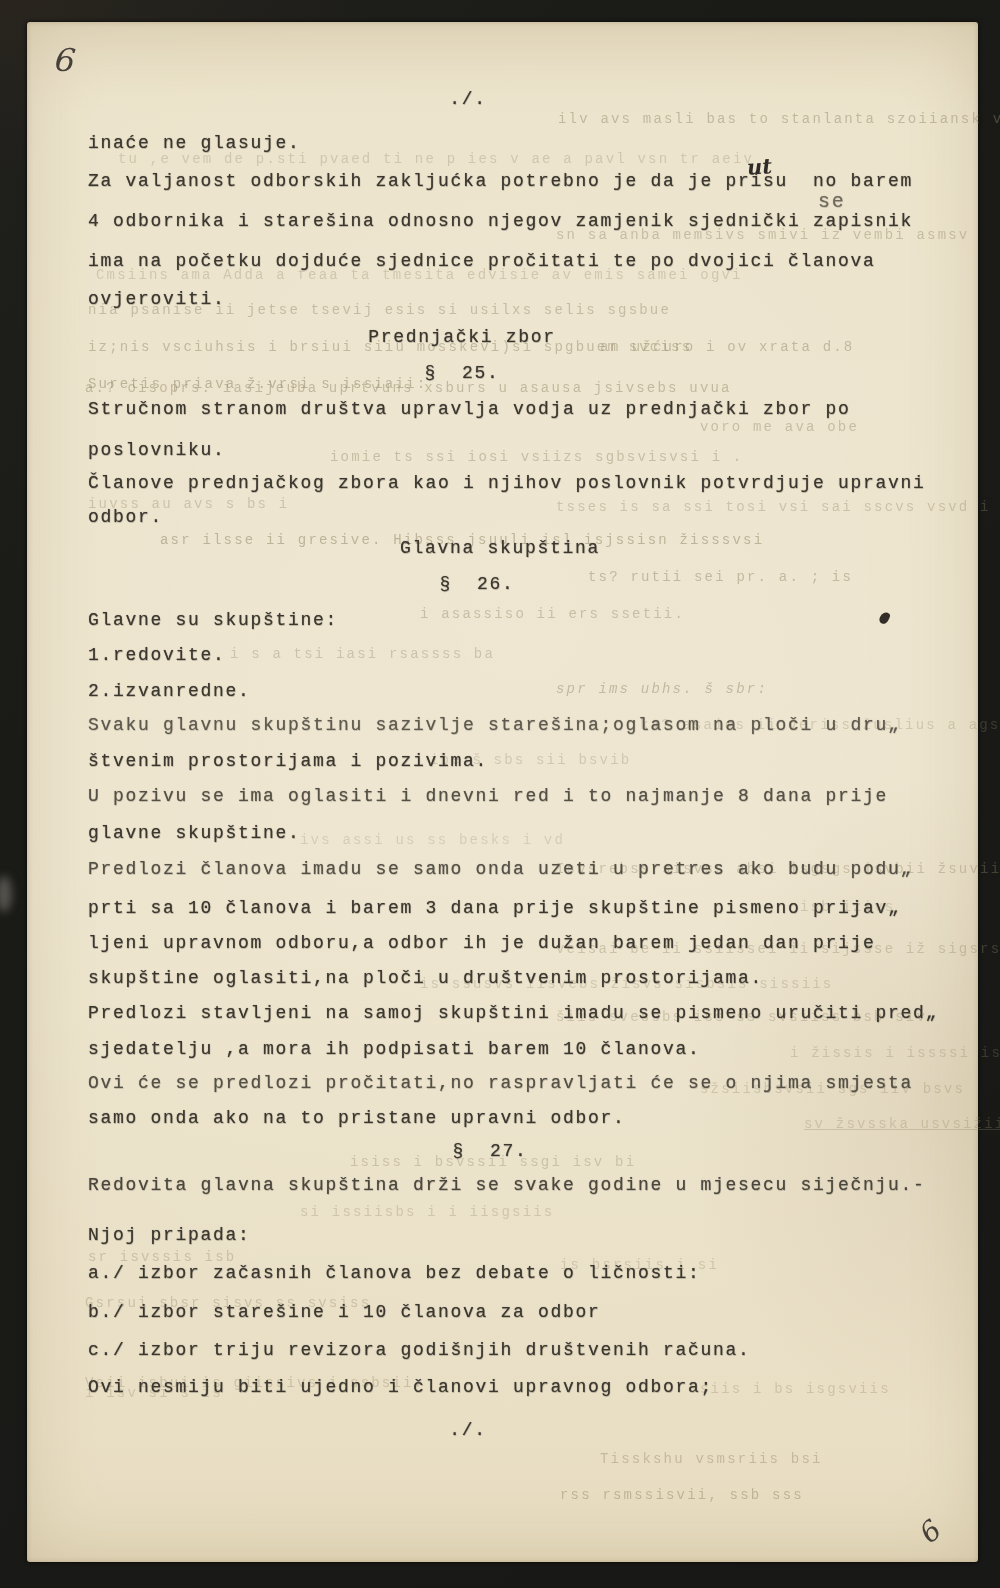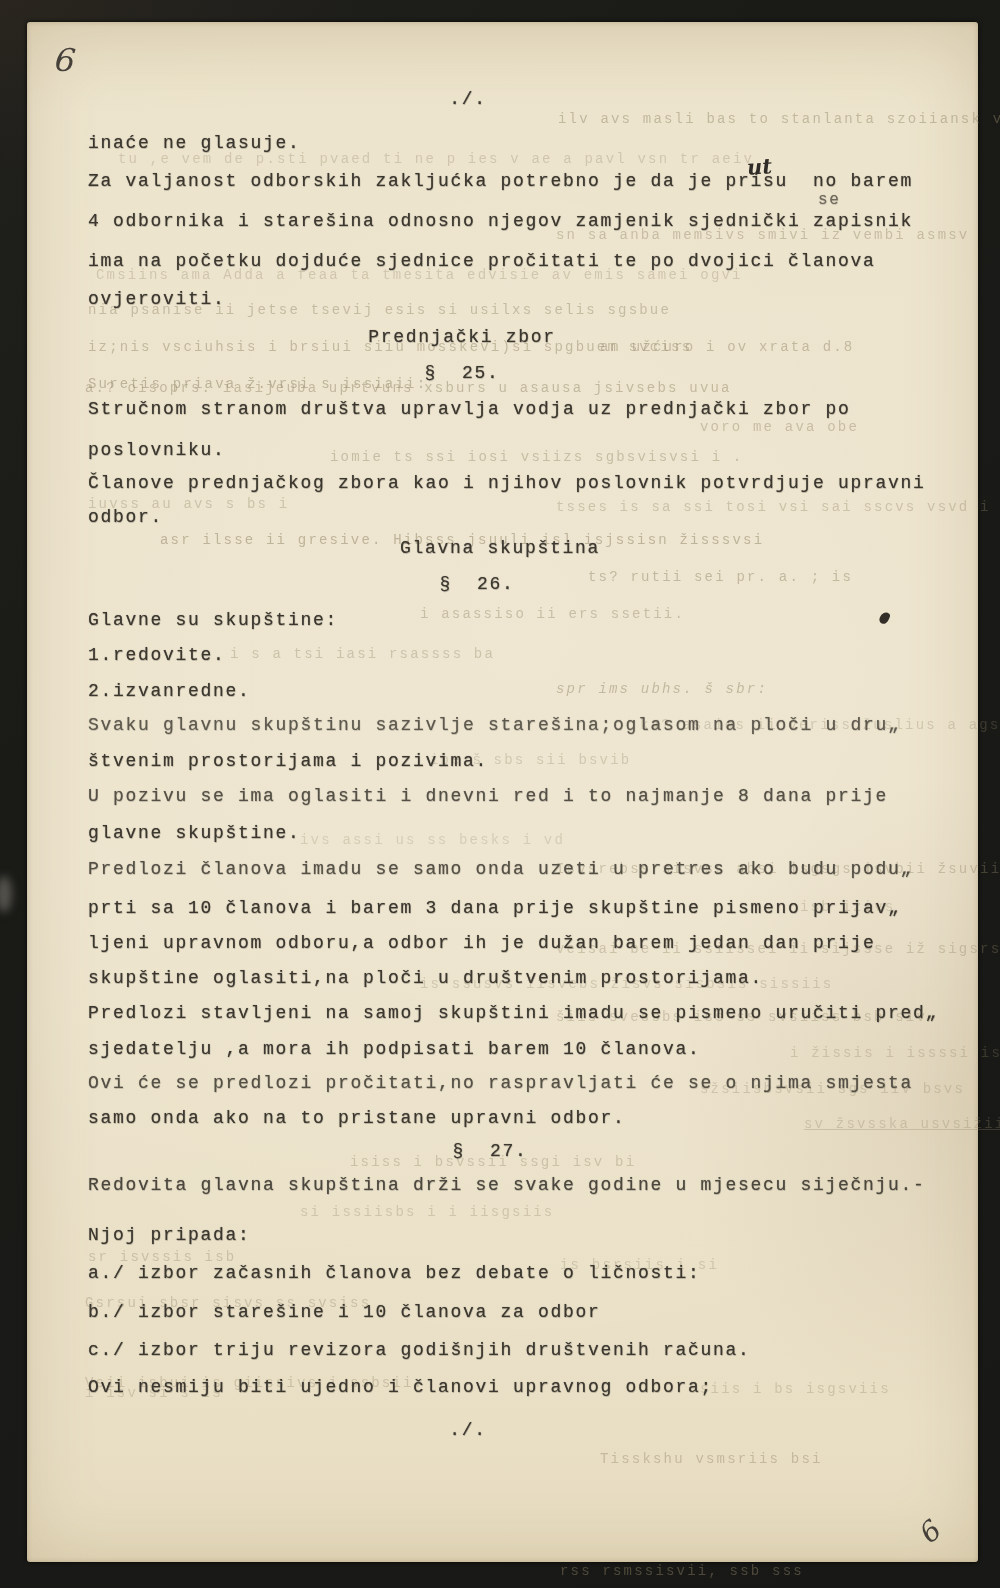--- a/index.html
+++ b/index.html
@@ -80,21 +80,21 @@
       <div class="bleed" style="top: 1117px; left: 804px; opacity: 0.3; text-decoration: underline;">sv žsvsska usvsižii</div>
       <div class="bleed" style="top: 1155px; left: 350px; opacity: 0.35;">isiss i bsvssii ssgi isv bi</div>
       <div class="bleed" style="top: 1205px; left: 300px; opacity: 0.3;">si issiisbs i i iisgsiis</div>
       <div class="bleed" style="top: 1250px; left: 88px; opacity: 0.35;">sr isvssis isb</div>
       <div class="bleed" style="top: 1258px; left: 560px; opacity: 0.3;">is bsrsiis i si</div>
       <div class="bleed" style="top: 1296px; left: 85px; opacity: 0.35;">Gsrsui sbsr sisvs ss svsiss</div>
       <div class="bleed" style="top: 1340px; left: 85px; opacity: 0.35; margin-top: 36px;">Vsii isbui is giissivs i ssbsii.</div>
       <div class="bleed" style="top: 1386px; left: 85px; opacity: 0.3;">i isv si s is</div>
       <div class="bleed" style="top: 1382px; left: 700px; opacity: 0.3;">siis i bs isgsviis</div>
       <div class="bleed" style="top: 1452px; left: 600px; opacity: 0.4;">Tisskshu vsmsriis bsi</div>
-      <div class="bleed" style="top: 1564px; left: 560px; opacity: 0.45; font-family: Liberation Mono, monospace;">rss rsmssisvii, ssb sss</div>
+      <div class="bleed" style="top: 1488px; left: 560px; opacity: 0.45; font-family: Liberation Mono, monospace;">rss rsmssisvii, ssb sss</div>
     </div>
 
   <div>
       <div class="t center" style="top: 90px; left: 468px;">./.</div>
       <div class="t" style="top: 134px; left: 88px; text-align: center;">inaće ne glasuje.</div>
       <div class="t" style="top: 172px; left: 88px;">Za valjanost odborskih zakljućka potrebno je da je prisu  no barem</div>
       <div class="t" style="top: 212px; left: 88px;">4 odbornika i starešina odnosno njegov zamjenik sjednički zapisnik</div>
       <div class="t" style="top: 252px; left: 88px;">ima na početku dojduće sjednice pročitati te po dvojici članova</div>
       <div class="t" style="top: 290px; left: 88px;">ovjeroviti.</div>
       <div class="t center" style="top: 328px; left: 462px;">Prednjački zbor</div>
@@ -129,17 +129,17 @@
       <div class="t" style="top: 1378px; left: 88px;">Ovi nesmiju biti ujedno i članovi upravnog odbora;</div>
       <div class="t center" style="top: 1421px; left: 468px;">./.</div>
     </div>
 
   <div class="hand" style="left:55px;top:44px;font-size:32px;transform:rotate(6deg);">6</div>
 
   <div class="hand" style="left:922px;top:1518px;font-size:28px;transform:rotate(-40deg);">6</div>
 
   <div class="hand" style="left:747px;top:156px;font-size:21px;font-weight:bold;color:#2f2b26;transform:rotate(-4deg);">ut</div>
 
-  <div class="t" style="left:818px;top:192px;font-size:16px;opacity:.7;">se</div>
+  <div class="t" style="left:818px;top:192px;font-size:20px;opacity:.7;">se</div>
 
   <div class="blot"></div>
   <div class="smudge"></div>
 </div>
 
 </body></html>

